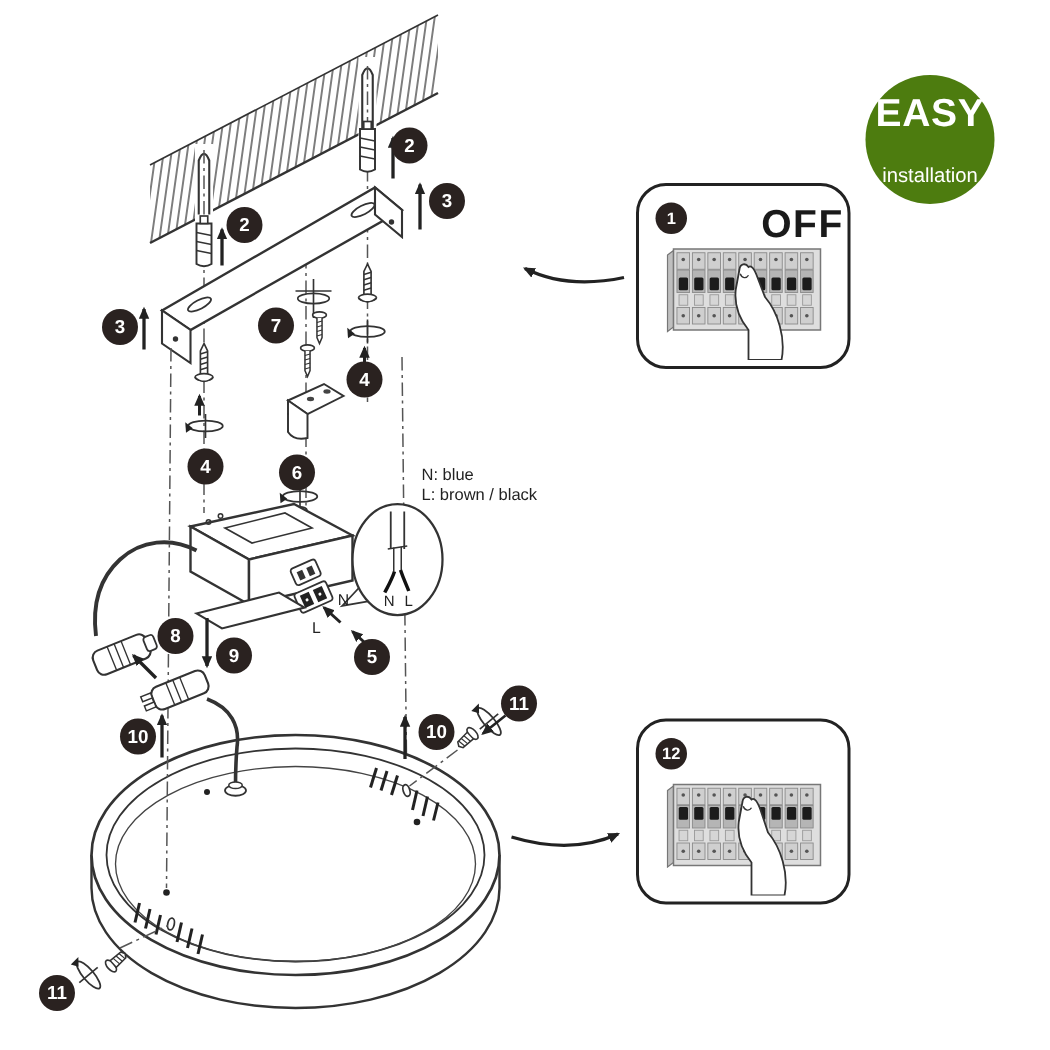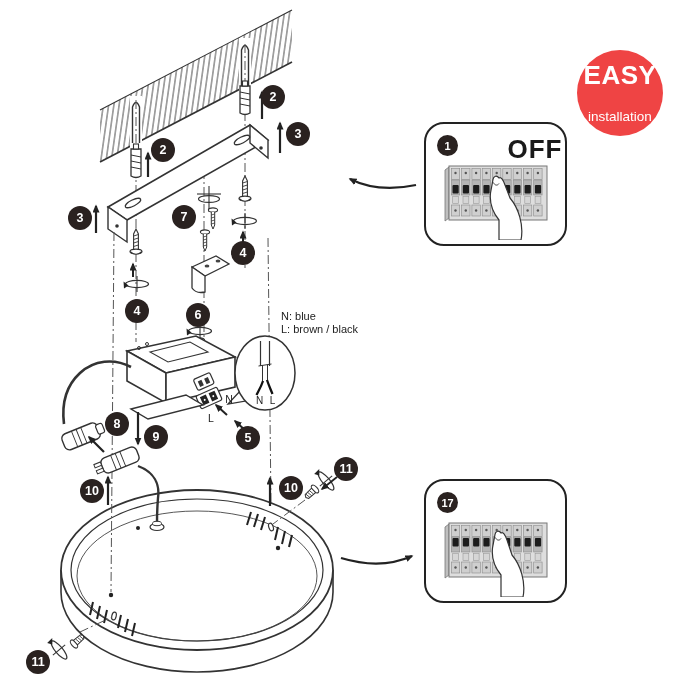--- a/index.html
+++ b/index.html
@@ -30,21 +30,21 @@
   }
   .panel-label {
     position:absolute; left:64px; top:10px; width:90px; text-align:center;
     font-size:26px; font-weight:bold; letter-spacing:1px; color:#1a1a1a;
   }
   .breaker { position:absolute; left:17px; top:36px; }
 
   
   .badge {
     position:absolute; left:577px; top:50px; width:86px; height:86px; border-radius:50%;
-    background:#ef4444; color:#fff; display:flex; flex-direction:column;
+    background:#4d7c0f; color:#fff; display:flex; flex-direction:column;
     align-items:center; justify-content:center; text-align:right;
   }
   .badge-title { font-size:26px; font-weight:bold; letter-spacing:0.5px; line-height:1; }
   .badge-sub { font-size:13.5px; margin-top:21px; }
 
   .diagram-svg { position:absolute; left:0; top:0; }
 </style>
 </head>
 <body>
 
@@ -314,21 +314,21 @@
         <use href="#bcolOff" x="90.4" y="8"></use>
     </g>
     <g>
       <path d="M56,18 C54,15 50.5,15.8 50,19.5 L47.5,33 C46.5,42 49.5,52 56,60 L56,80 L78,80 C81,65 75.5,48 67,38 L62,25 C60,19.5 58,16.5 56,18 Z" fill="#fff" stroke="#333" stroke-width="1.2"></path>
       <path d="M50.5,22.5 C51.5,25.5 54.5,26 56,23.5" fill="none" stroke="#333" stroke-width="0.9"></path>
     </g>
   </svg>
 </div>
 
 <div class="panel panel-on">
-  <div class="panel-step">17</div>
+  <div class="panel-step">12</div>
   <svg class="breaker" width="108" height="80" viewBox="0 0 108 80">
     <defs>
       <g id="bcolOn">
         <rect x="0.3" y="0.5" width="8.4" height="11" fill="#cfcfcf" stroke="#8a8a8a" stroke-width="0.6"></rect>
         <circle cx="4.5" cy="5" r="1.2" fill="#555"></circle>
         <rect x="0.3" y="12" width="8.4" height="15" fill="#b5b5b5" stroke="#8a8a8a" stroke-width="0.6"></rect>
         <rect x="1.5" y="13" width="6.2" height="8.5" rx="1" fill="#1c1c1c"></rect>
         <rect x="1.7" y="28.5" width="5.8" height="7" fill="#d6d6d6" stroke="#999" stroke-width="0.6"></rect>
         <rect x="0.3" y="37" width="8.4" height="11" fill="#cfcfcf" stroke="#8a8a8a" stroke-width="0.6"></rect>
         <circle cx="4.5" cy="42.5" r="1.2" fill="#555"></circle>

